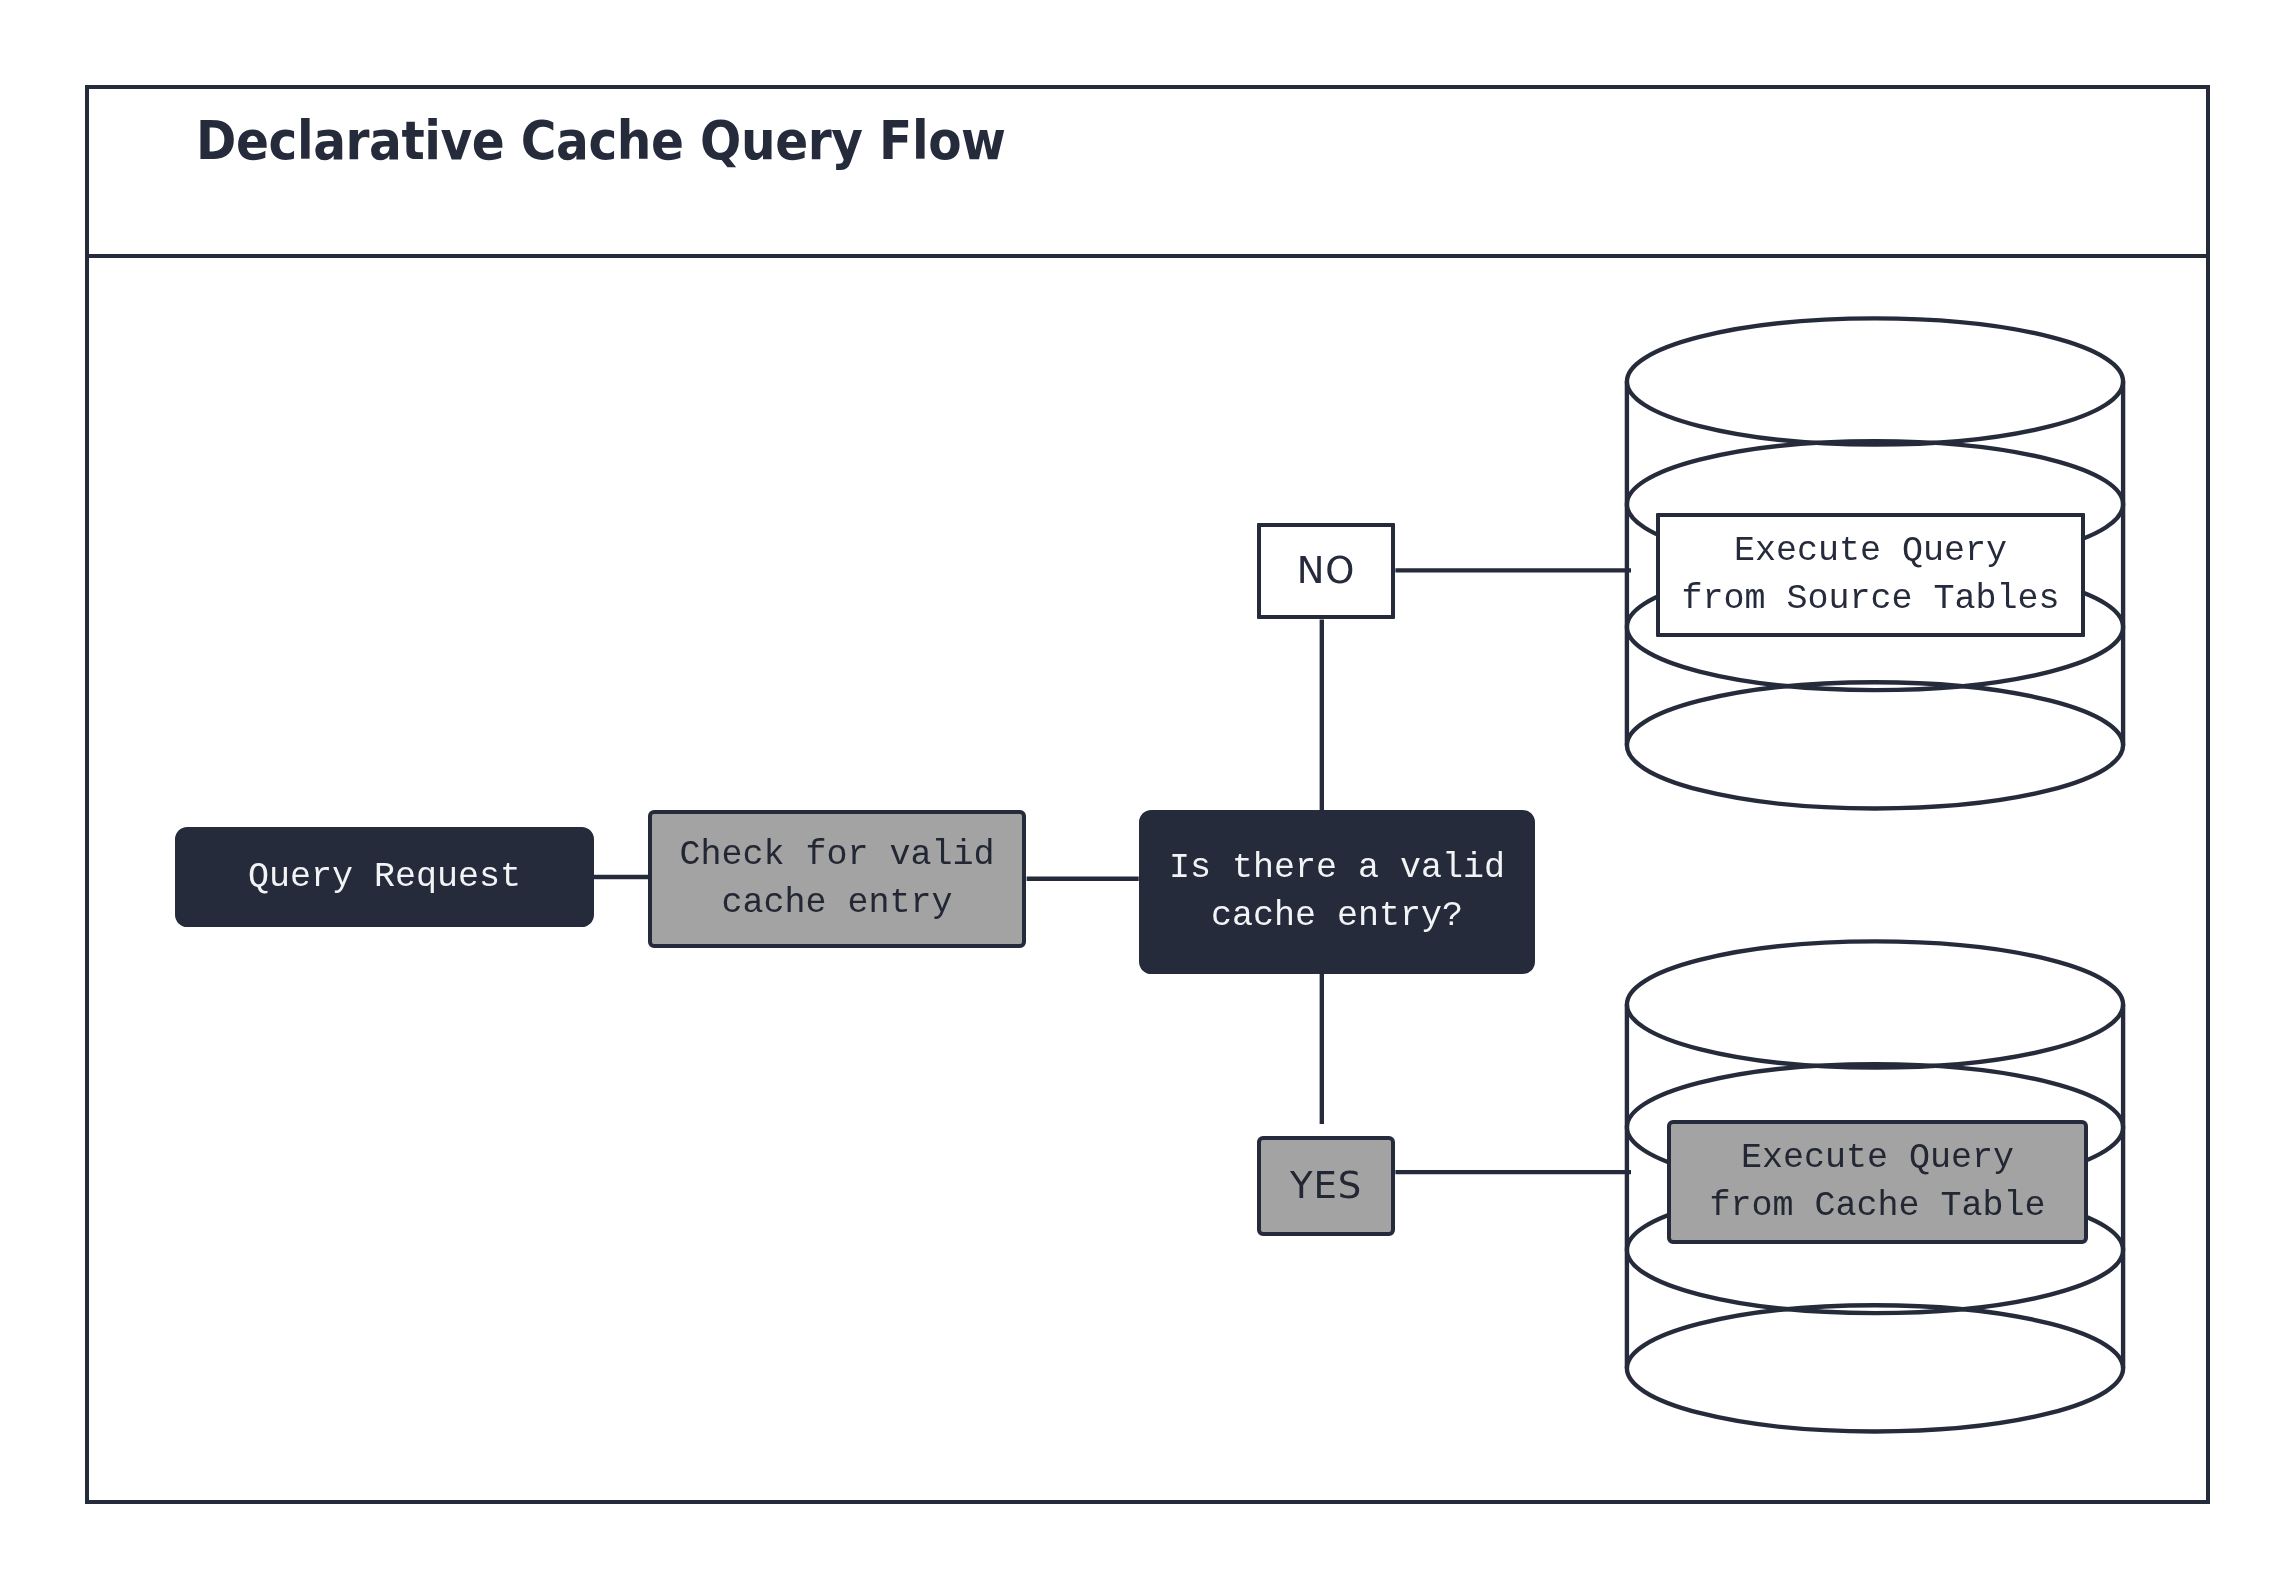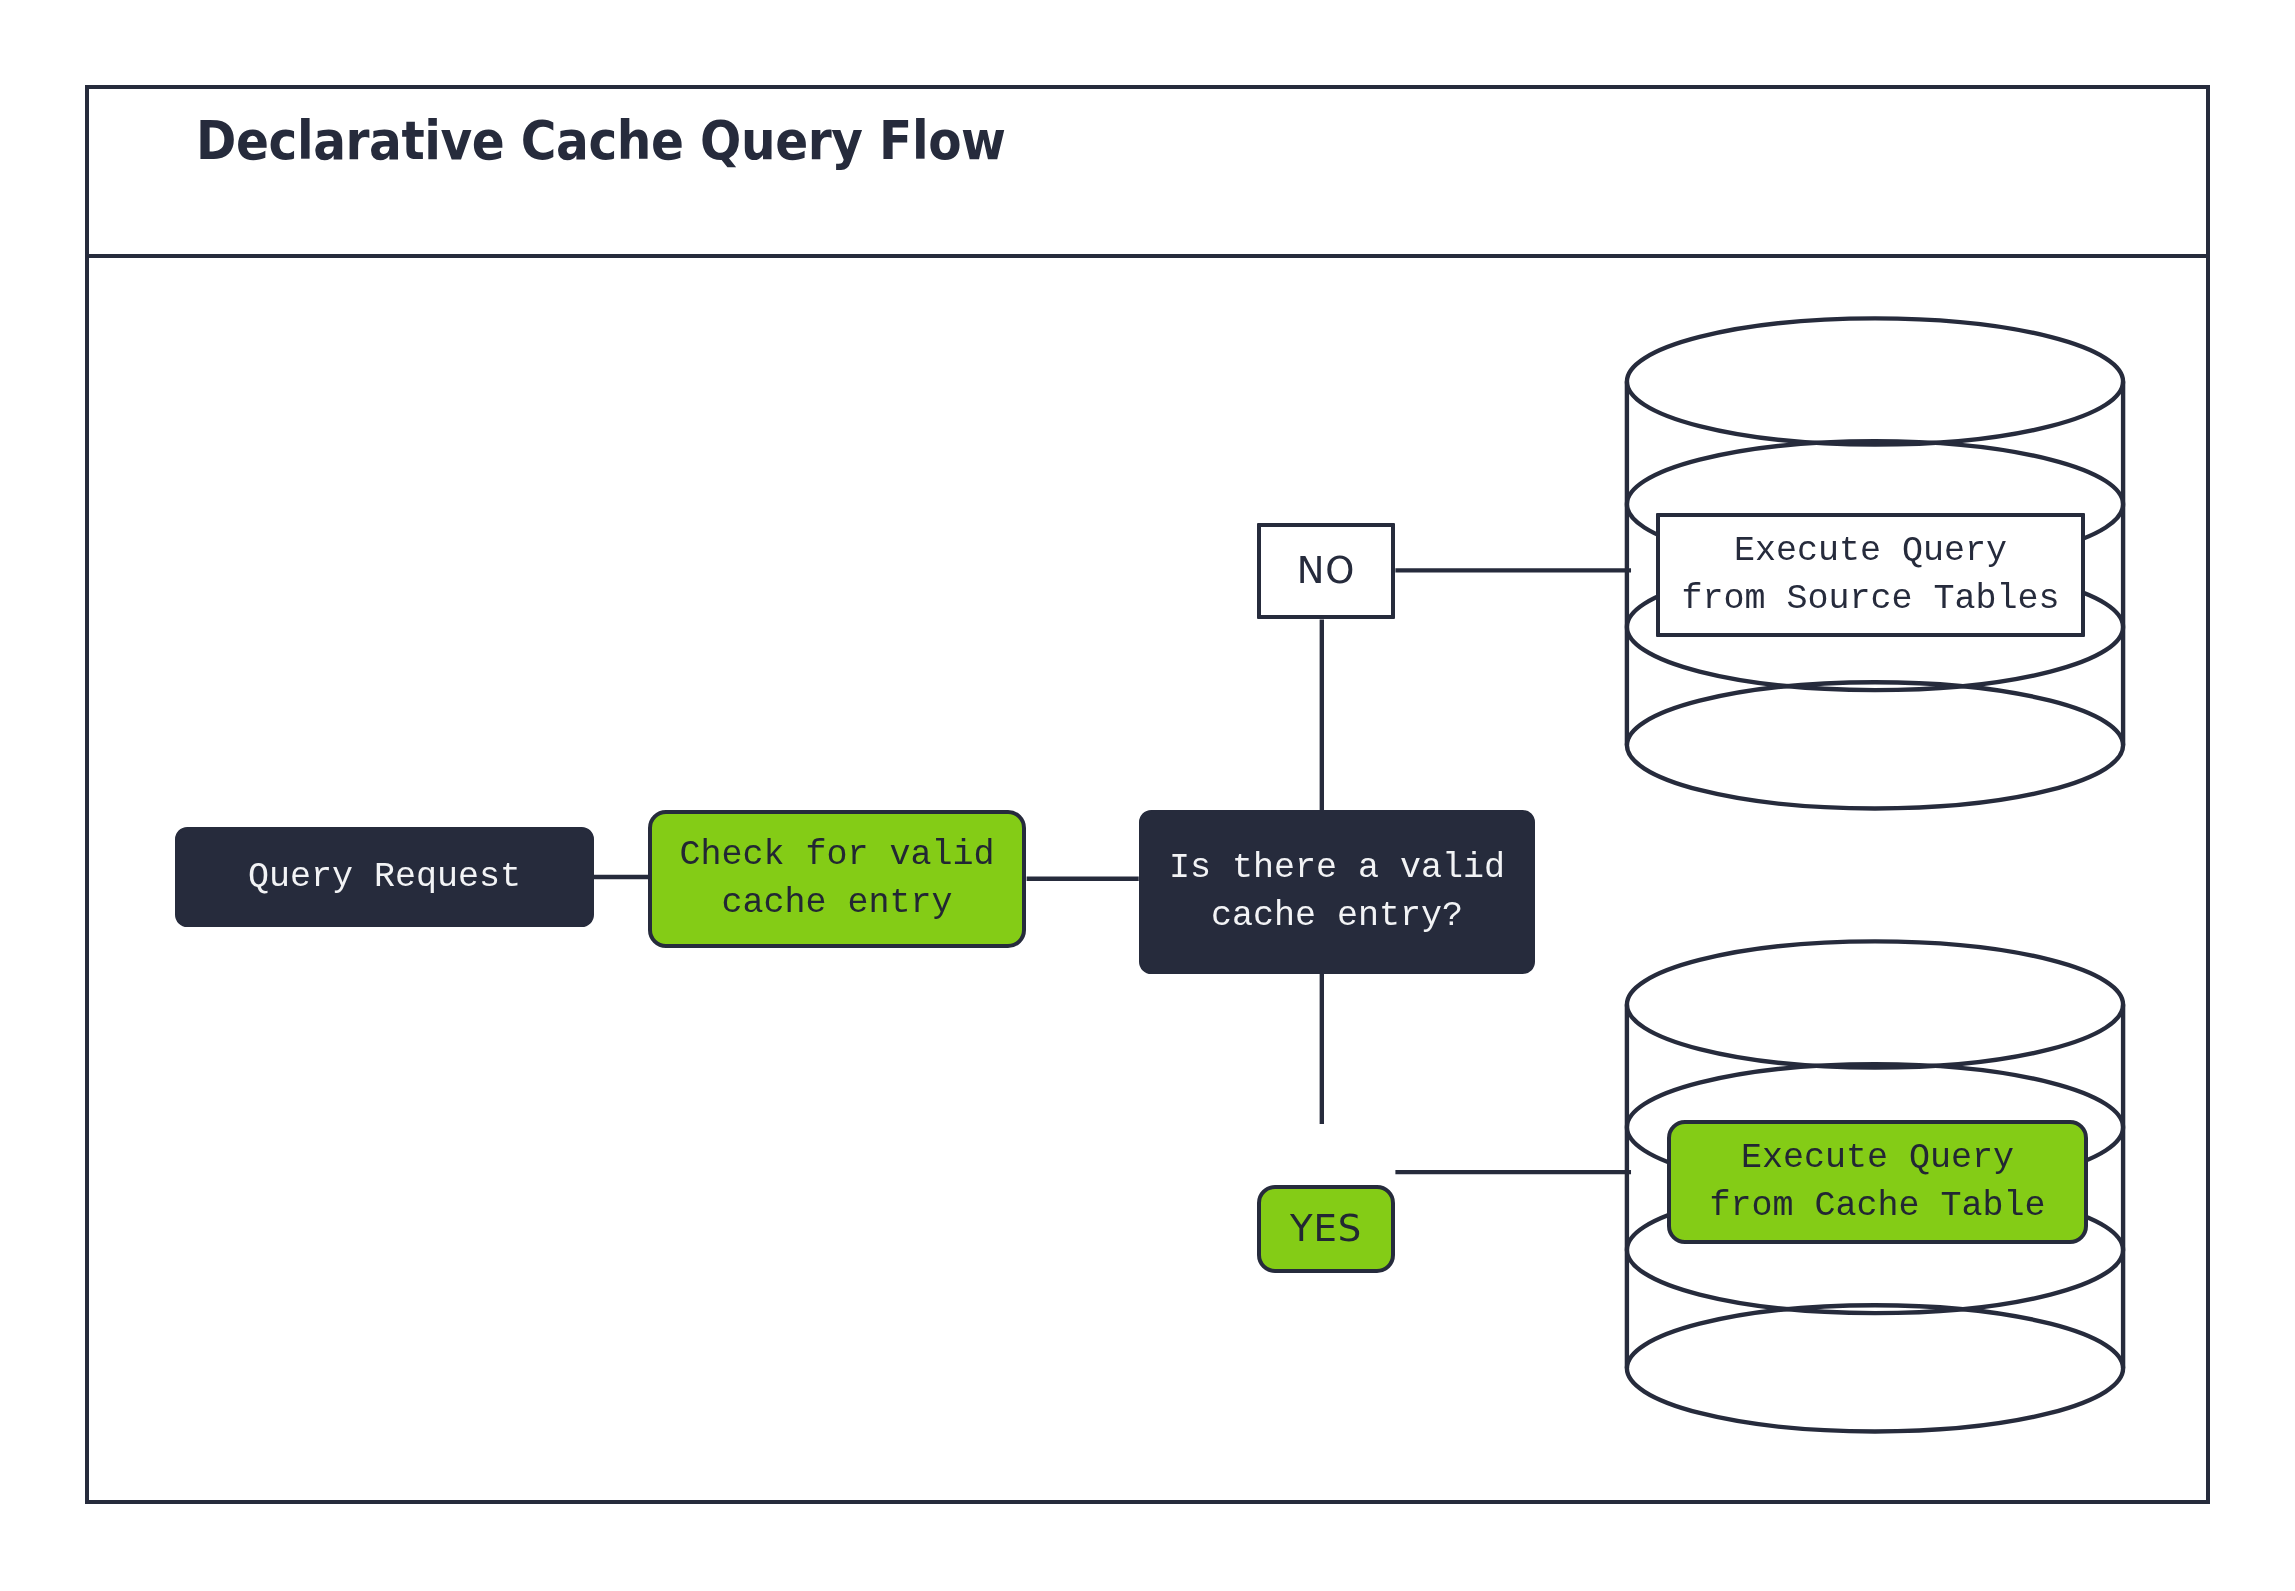--- a/index.html
+++ b/index.html
@@ -23,34 +23,34 @@
             pointer-events:none;}
 
   
   .node{position:absolute;box-sizing:border-box;display:flex;
         align-items:center;justify-content:center;text-align:center;
         font-family:Liberation Mono, monospace;
         line-height:1.38;white-space:pre-line;}
 
   .node.dark{background:#262b3c;color:#f2f3f5;border:2.6px solid #262b3c;
              border-radius:12.3px;}
-  .node.green{background:#84cc16;color:#222733;border:4.4px solid #262b3c;
-              border-radius:18px;}
+  .node.green{background:#a3a3a3;color:#222733;border:4.4px solid #262b3c;
+              border-radius:6px;}
   .node.white{background:#ffffff;color:#262b3c;border:4.4px solid #262b3c;
               border-radius:1px;}
 
   
   #n-query{left:175px;top:827px;width:419px;height:100px;font-size:35px;}
   #n-check{left:648px;top:810px;width:378px;height:138px;font-size:35px;}
   #n-decide{left:1139px;top:810px;width:396px;height:164px;font-size:35px;}
 
   .branch-label{font-family:"DejaVu Sans","Liberation Sans",sans-serif;
                 font-size:37px;font-weight:400;letter-spacing:0.9px;}
   #n-no{left:1257px;top:523px;width:138px;height:96px;}
-  #n-yes{left:1257px;top:1185px;width:138px;height:88px;}
+  #n-yes{left:1257px;top:1136px;width:138px;height:100px;}
 
   
   #n-src{left:1656px;top:513px;width:429px;height:124px;font-size:35px;}
   #n-cache{left:1667px;top:1120px;width:421px;height:124px;font-size:35px;}
 
   
   .cylinder{position:absolute;}
   #cyl-top{left:1612px;top:307px;width:526px;height:526px;}
   #cyl-bottom{left:1612px;top:930px;width:526px;height:526px;}
 </style>

